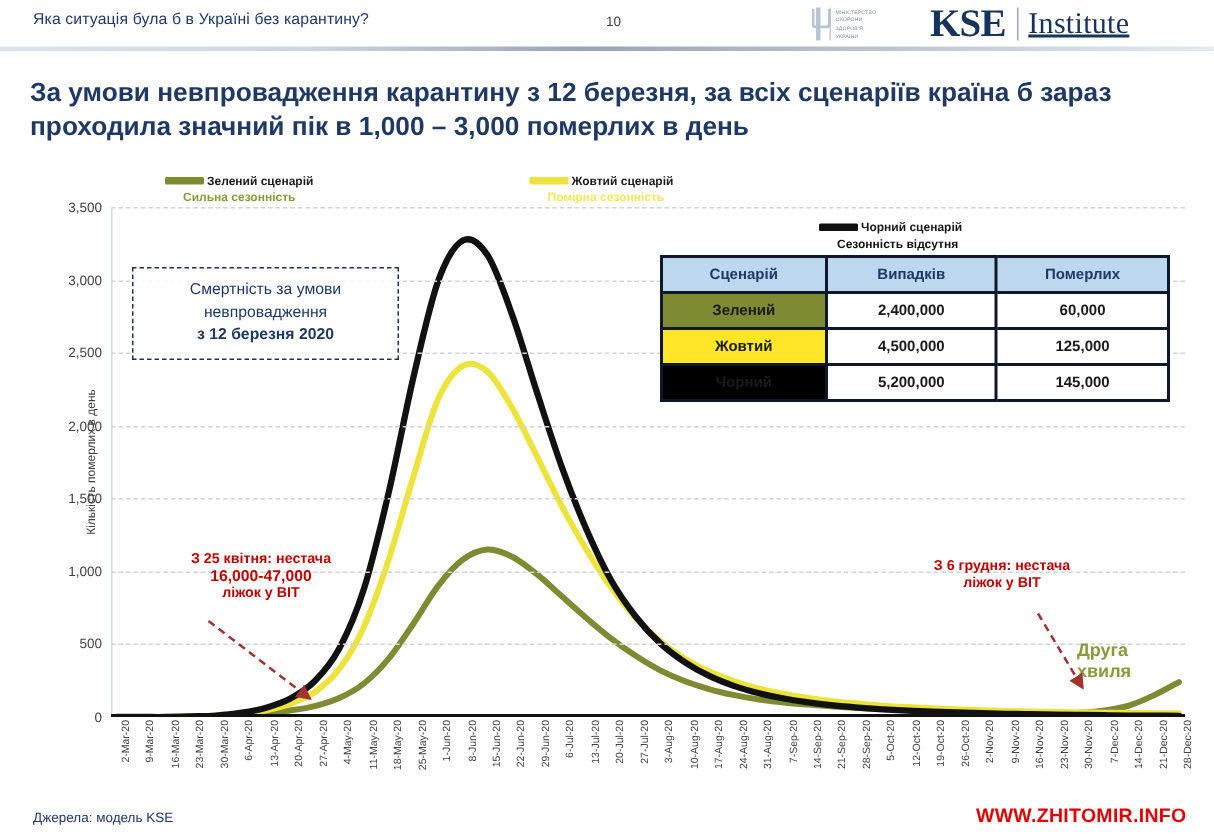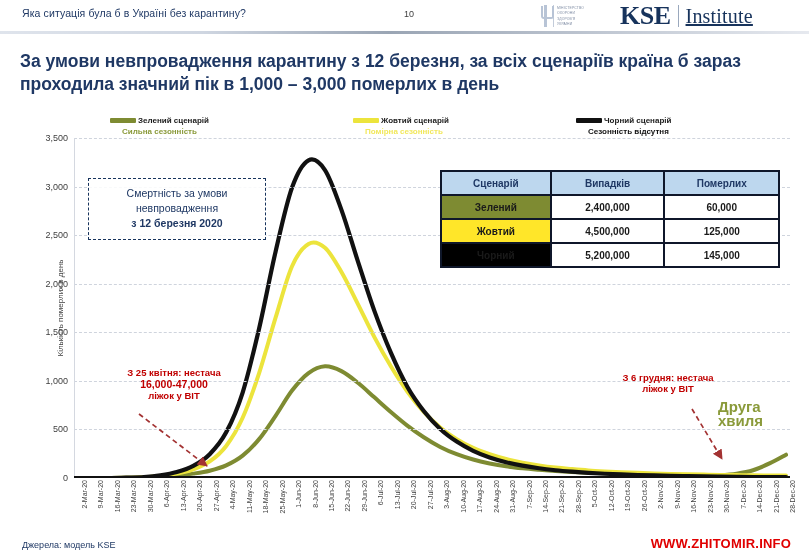--- a/index.html
+++ b/index.html
@@ -57,21 +57,21 @@
   .slide-title{
     position:absolute;left:20px;top:50px;width:770px;
     font-size:17.5px;font-weight:bold;color:#1f3864;line-height:23px;
   }
 
   
   .legend{position:absolute;left:110px;top:116px;width:680px;height:24px;}
   .legend-item{position:absolute;top:0;}
   .legend-item.green{left:0;}
   .legend-item.yellow{left:243px;}
-  .legend-item.black{left:466px;}
+  .legend-item.black{left:436px;margin-top:31px;}
   .legend-row{display:flex;align-items:center;white-space:nowrap;}
   .legend-swatch{width:26px;height:5px;margin-right:2px;flex:none;border-radius:1px;}
   .legend-name{font-size:8px;font-weight:bold;color:#1a1a1a;}
   .legend-sub{
     font-size:8px;font-weight:bold;margin-top:2px;padding-left:12px;white-space:nowrap;
   }
   .legend-item.green .legend-sub{color:#8a9a3a;}
   .legend-item.yellow .legend-sub{color:#f2e85c;}
   .legend-item.black .legend-sub{color:#111111;}
 
@@ -137,22 +137,22 @@
   .cell-black{background:#000000;color:#ffffff;}
 
   
   .annot{position:absolute;text-align:center;white-space:nowrap;}
   .annot .l1{font-size:9.5px;font-weight:bold;color:#c00000;}
   .annot .l2{font-size:10.5px;font-weight:bold;color:#c00000;}
   .annot .l3{font-size:9.5px;font-weight:bold;color:#c00000;}
   .annot-left{left:84px;top:367px;width:180px;}
   .annot-right{left:578px;top:372px;width:180px;}
   .second-wave{
-    position:absolute;left:718px;top:400px;width:70px;text-align:left;
-    font-size:15px;font-weight:bold;color:#8a9a3a;line-height:14px;
+    position:absolute;left:718px;top:426px;width:70px;text-align:left;
+    font-size:12px;font-weight:bold;color:#8a9a3a;line-height:14px;
   }
 
   
   .footer-src{
     position:absolute;left:22px;top:540px;font-size:9px;color:#1f3864;
   }
   .footer-wm{
     position:absolute;right:18px;top:536px;
     font-size:13px;font-weight:bold;color:#e00000;letter-spacing:.2px;
   }

